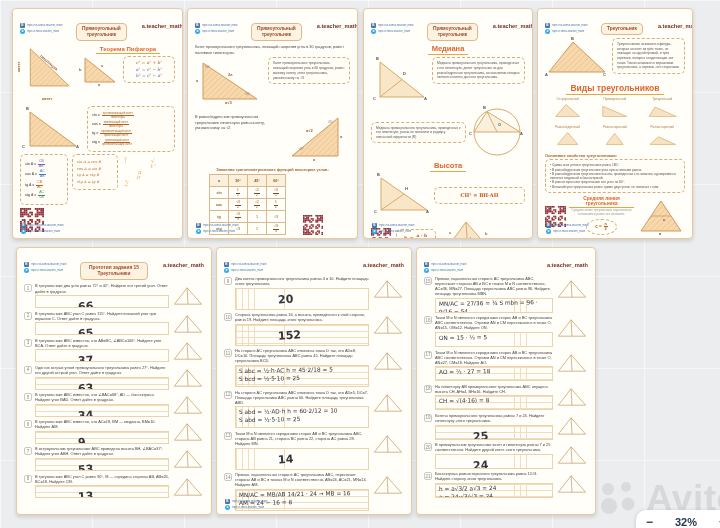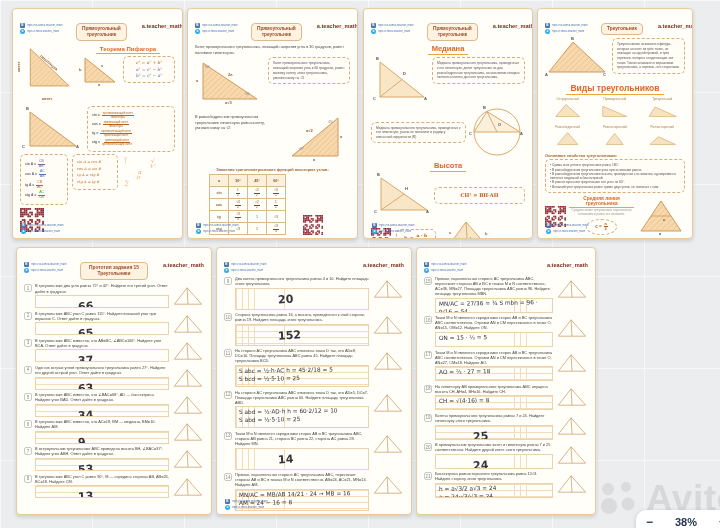--- a/index.html
+++ b/index.html
@@ -1317,15 +1317,15 @@
       <circle cx="10" cy="9" r="6"></circle>
         <circle cx="28" cy="7" r="5"></circle>
       <circle cx="11" cy="26" r="8"></circle>
         <circle cx="30" cy="24" r="6.5"></circle>
     </g>
   </svg>
   <span class="wm-text">Avito</span>
 </div>
 <div class="zoombar">
   <span class="zbtn">−</span>
-  <span class="zval">38%</span>
+  <span class="zval">32%</span>
   <span class="zbtn">+</span>
 </div>
 
 </body></html>

